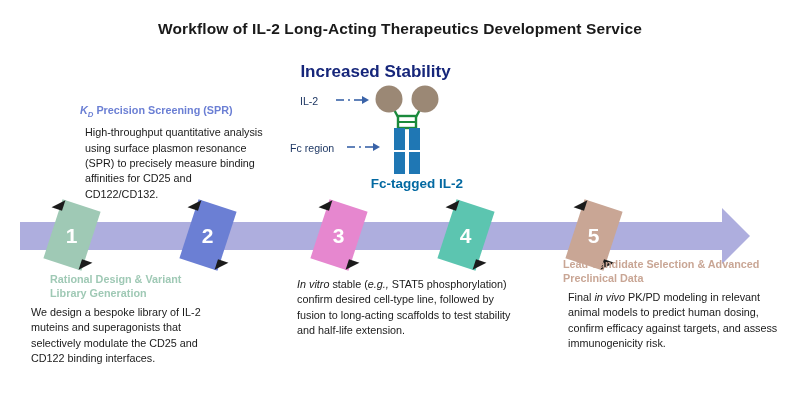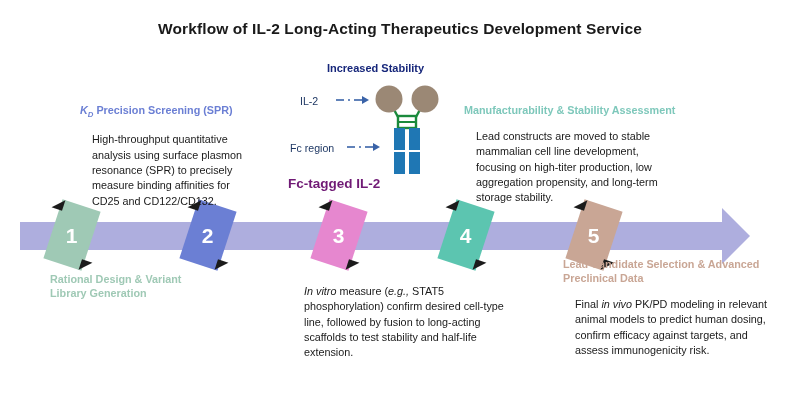--- a/index.html
+++ b/index.html
@@ -83,50 +83,50 @@
   .block-heading {
     font-size: 10.8px;
     font-weight: bold;
     line-height: 1.3;
     margin: 0 0 2px 0;
   }
   .block-body {
     font-size: 10.8px;
     color: #1a1a1a;
     line-height: 1.42;
-    margin: 12px;
+    margin: 5px;
   }
   .block-body i { font-style: italic; }
   
   .center-panel {
     position: absolute;
     left: 288px;
     top: 62px;
     width: 175px;
     height: 140px;
   }
   .center-title {
     position: absolute;
     left: 0;
     top: 0;
     width: 175px;
     text-align: center;
-    font-size: 11px;
+    font-size: 17px;
     font-weight: bold;
     color: #16267a;
   }
   .center-caption {
     position: absolute;
     left: 0;
     top: 114px;
     width: 175px;
-    text-align: left;
+    text-align: right;
     font-size: 13.5px;
     font-weight: bold;
-    color: #701a75;
+    color: #0369a1;
   }
   .mol-label {
     position: absolute;
     font-size: 10.6px;
     color: #1f3864;
     white-space: nowrap;
   }
   .lbl-il2 { left: 12px; top: 33px; }
   .lbl-fc  { left: 2px;  top: 80px; text-align: center; }
   .mol-svg {
@@ -188,31 +188,28 @@
     <span class="notch-tl"></span>
     <span class="notch-br"></span>
     <span class="num">5</span>
   </div>
 
   <div class="block" style="left:80px; top:103px; width:192px;">
     <p class="block-heading" style="color:#6b7fd4;"><span class="ksub"><span>K</span><sub>D</sub></span><span> Precision Screening (SPR)</span></p>
     <p class="block-body">High-throughput quantitative analysis using surface plasmon resonance (SPR) to precisely measure binding affinities for CD25 and CD122/CD132.</p>
   </div>
 
-  <div class="block" style="left:464px; top:103px; width:215px;">
-    <p class="block-heading" style="color:#7ec8bb;">Manufacturability &amp; Stability Assessment</p>
-    <p class="block-body">Lead constructs are moved to stable mammalian cell line development, focusing on high-titer production, low aggregation propensity, and long-term storage stability.</p>
-  </div>
 
   <div class="block" style="left:26px; top:272px; width:192px;">
     <p class="block-heading" style="color:#9fc9b5;margin-left:24px;">Rational Design &amp; Variant Library Generation</p>
+    <p class="block-body">We design a bespoke library of IL-2 muteins and superagonists that selectively modulate the CD25 and CD122 binding interfaces.</p>
   </div>
 
   <div class="block" style="left:292px; top:272px; width:232px;">
-    <p class="block-body"><i>In vitro</i><span> measure (</span><i>e.g.,</i><span> STAT5 phosphorylation) confirm desired cell-type line, followed by fusion to long-acting scaffolds to test stability and half-life extension.</span></p>
+    <p class="block-body"><i>In vitro</i><span> stable (</span><i>e.g.,</i><span> STAT5 phosphorylation) confirm desired cell-type line, followed by fusion to long-acting scaffolds to test stability and half-life extension.</span></p>
   </div>
 
   <div class="block" style="left:563px; top:257px; width:222px;">
     <p class="block-heading" style="color:#c9a695;">Lead Candidate Selection &amp; Advanced Preclinical Data</p>
     <p class="block-body"><span>Final </span><i>in vivo</i><span> PK/PD modeling in relevant animal models to predict human dosing, confirm efficacy against targets, and assess immunogenicity risk.</span></p>
   </div>
 
   <div class="center-panel">
 
     <div class="center-title">Increased Stability</div>

